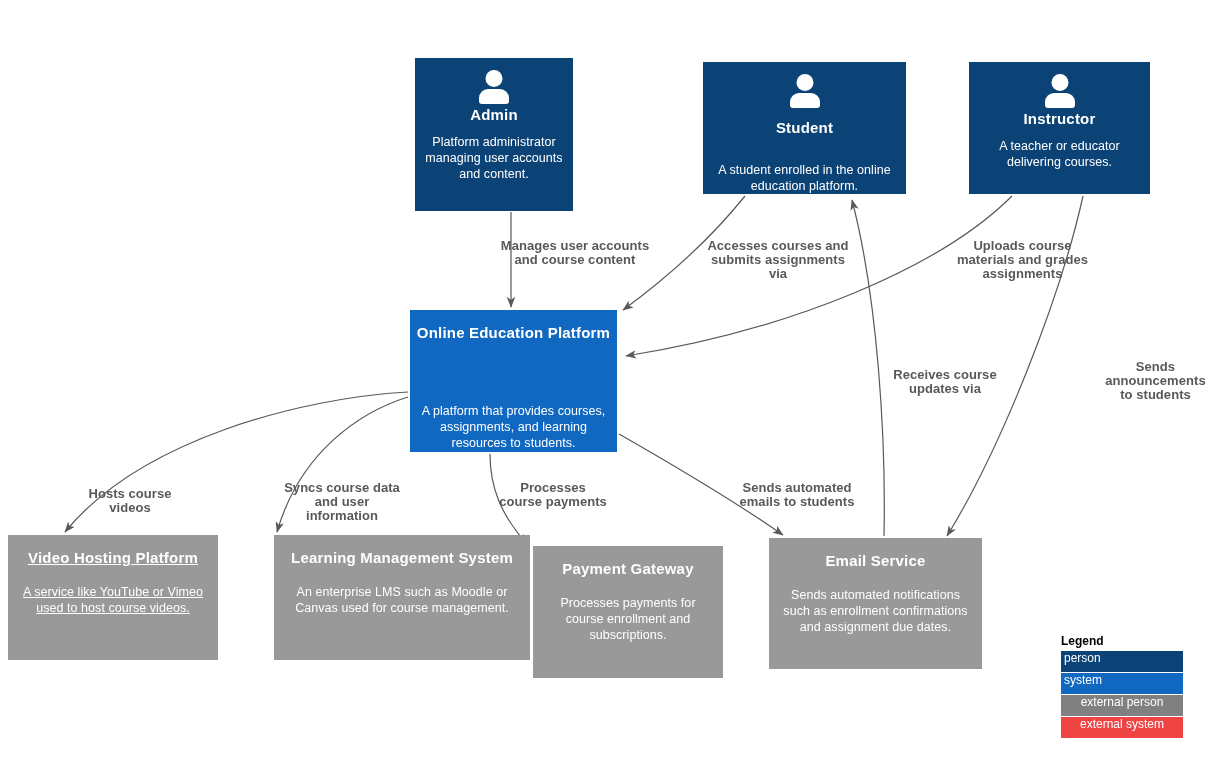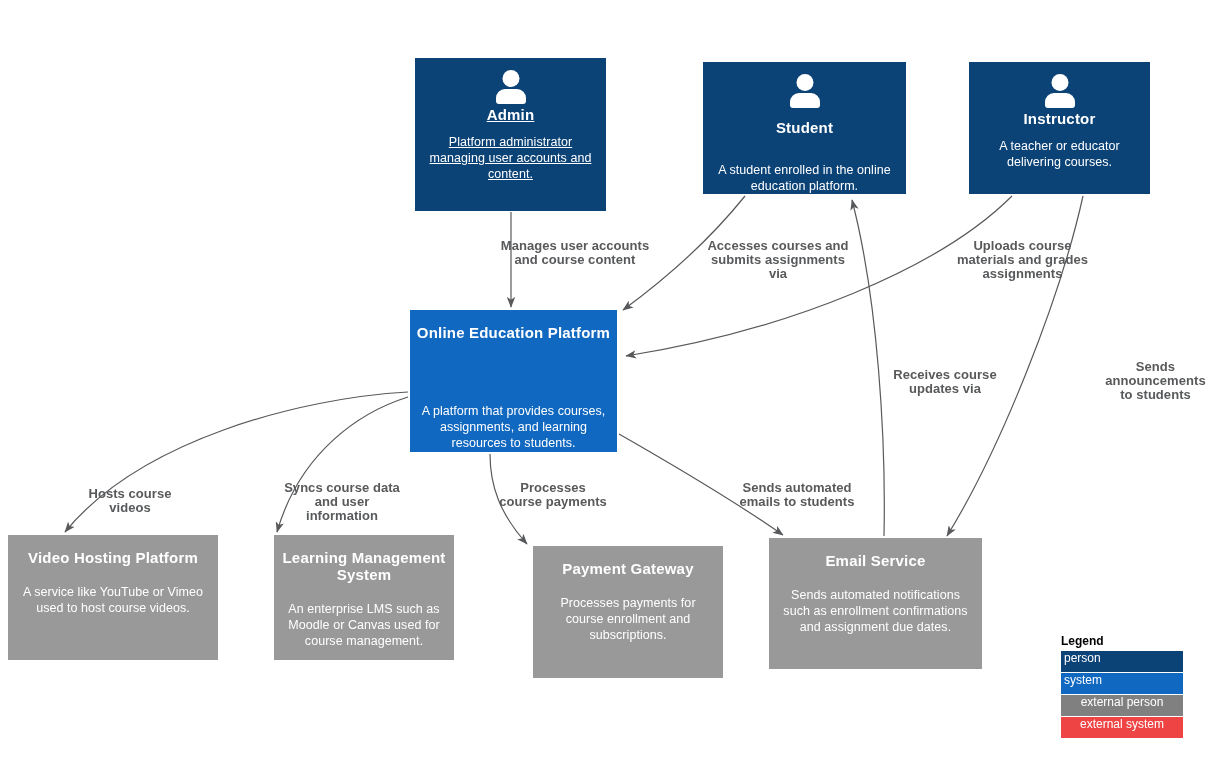--- a/index.html
+++ b/index.html
@@ -160,21 +160,21 @@
       <path d="M408,392 C300,398 140,440 65,532" marker-end="url(#arrowhead)"></path>
 
       <path d="M408,397 C360,412 300,452 277,532" marker-end="url(#arrowhead)"></path>
 
       <path d="M490,454 C490,486 500,514 527,544" marker-end="url(#arrowhead)"></path>
 
       <path d="M619,434 C668,462 730,498 783,535" marker-end="url(#arrowhead)"></path>
     </g>
   </svg>
 
-  <div class="node person" style="left:415px; top:58px; width:191px; height:153px;text-decoration:underline;">
+  <div class="node person" style="left:415px; top:58px; width:158px; height:153px;">
     <div class="person-icon">
       <div class="head"></div>
         <div class="body"></div>
     </div>
     <div class="title">Admin</div>
     <div class="desc">Platform administrator managing user accounts and content.</div>
   </div>
 
   <div class="node person" style="left:703px; top:62px; width:203px; height:132px;gap:15px;">
     <div class="person-icon">
@@ -192,26 +192,26 @@
     </div>
     <div class="title">Instructor</div>
     <div class="desc">A teacher or educator delivering courses.</div>
   </div>
 
   <div class="node system" style="left:410px; top:310px; width:207px; height:142px;">
     <div class="title">Online Education Platform</div>
     <div class="desc">A platform that provides courses, assignments, and learning resources to students.</div>
   </div>
 
-  <div class="node extsystem" style="left:8px; top:535px; width:210px; height:125px;">
+  <div class="node extsystem" style="left:8px; top:535px; width:210px; height:125px;text-decoration:underline;">
     <div class="title">Video Hosting Platform</div>
     <div class="desc">A service like YouTube or Vimeo used to host course videos.</div>
   </div>
 
-  <div class="node extsystem" style="left:274px; top:535px; width:180px; height:125px;">
+  <div class="node extsystem" style="left:274px; top:535px; width:256px; height:125px;">
     <div class="title">Learning Management System</div>
     <div class="desc">An enterprise LMS such as Moodle or Canvas used for course management.</div>
   </div>
 
   <div class="node extsystem" style="left:533px; top:546px; width:190px; height:132px;">
     <div class="title">Payment Gateway</div>
     <div class="desc">Processes payments for course enrollment and subscriptions.</div>
   </div>
 
   <div class="node extsystem" style="left:769px; top:538px; width:213px; height:131px;">

